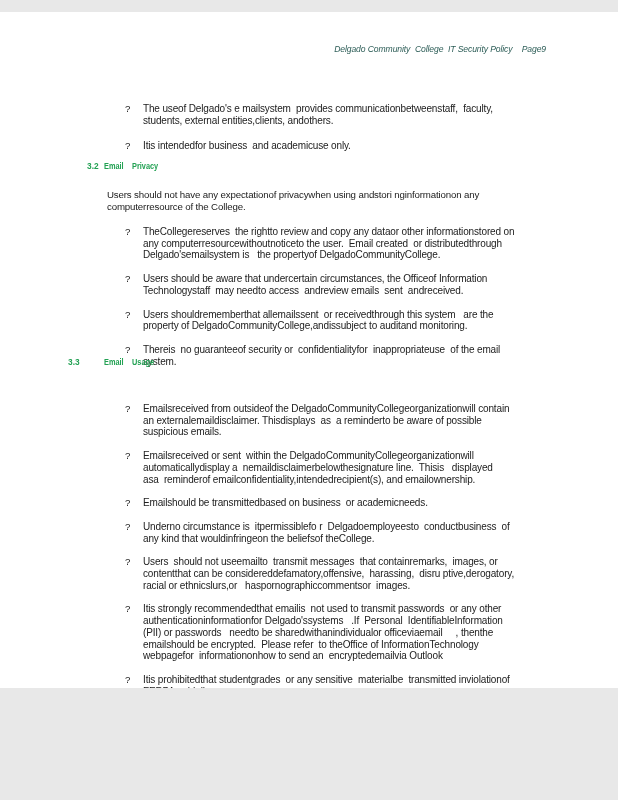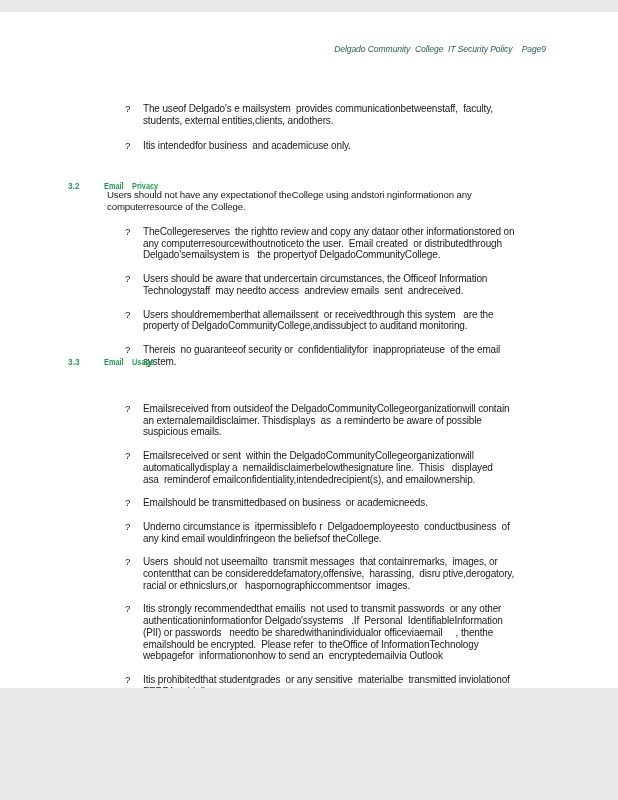--- a/index.html
+++ b/index.html
@@ -52,21 +52,21 @@
     white-space:pre;
     width:400px;
   }
 
   
   .heading{
     position:absolute;left:68px;
     color:#22A153;
     font-size:9.8px;line-height:12px;
   }
-  #heading-1{top:168px;}
+  #heading-1{top:148px;text-align:right;}
   #heading-2{top:344px;}
   .h-num{
     display:inline-block;width:36px;
     font-weight:700;
     transform:scaleX(0.85);transform-origin:0 50%;
   }
   .h-word{
     display:inline-block;
     font-weight:700;
     transform:scaleX(0.75);transform-origin:0 50%;
@@ -92,21 +92,21 @@
       <div class="bullet-item">
         <span class="bullet-marker">?</span>
         <span class="bullet-text">Itis intendedfor business  and academicuse only.</span>
       </div>
     </div>
 
   <div class="heading" id="heading-1">
     <span class="h-num">3.2</span><span class="h-word">Email</span><span class="h-word">Privacy</span>
   </div>
 
-  <div class="para" id="para-1">Users should not have any expectationof theCollege using andstori nginformationon any
+  <div class="para" id="para-1">Users should not have any expectationof privacywhen using andstori nginformationon any
 computerresource of the College.</div>
 
   <div class="bullets" id="bullets-1">
       <div class="bullet-item">
         <span class="bullet-marker">?</span>
         <span class="bullet-text">TheCollegereserves  the rightto review and copy any dataor other informationstored on
 any computerresourcewithoutnoticeto the user.  Email created  or distributedthrough
 Delgado'semailsystem is   the propertyof DelgadoCommunityCollege.</span>
       </div>
       <div class="bullet-item">
@@ -143,21 +143,21 @@
 automaticallydisplay a  nemaildisclaimerbelowthesignature line.  Thisis   displayed
 asa  reminderof emailconfidentiality,intendedrecipient(s), and emailownership.</span>
       </div>
       <div class="bullet-item">
         <span class="bullet-marker">?</span>
         <span class="bullet-text">Emailshould be transmittedbased on business  or academicneeds.</span>
       </div>
       <div class="bullet-item">
         <span class="bullet-marker">?</span>
         <span class="bullet-text">Underno circumstance is  itpermissiblefo r  Delgadoemployeesto  conductbusiness  of
-any kind email wouldinfringeon the beliefsof theCollege.</span>
+any kind that wouldinfringeon the beliefsof theCollege.</span>
       </div>
       <div class="bullet-item">
         <span class="bullet-marker">?</span>
         <span class="bullet-text">Users  should not useemailto  transmit messages  that containremarks,  images, or
 contentthat can be considereddefamatory,offensive,  harassing,  disru ptive,derogatory,
 racial or ethnicslurs,or   haspornographiccommentsor  images.</span>
       </div>
       <div class="bullet-item">
         <span class="bullet-marker">?</span>
         <span class="bullet-text">Itis strongly recommendedthat emailis  not used to transmit passwords  or any other

